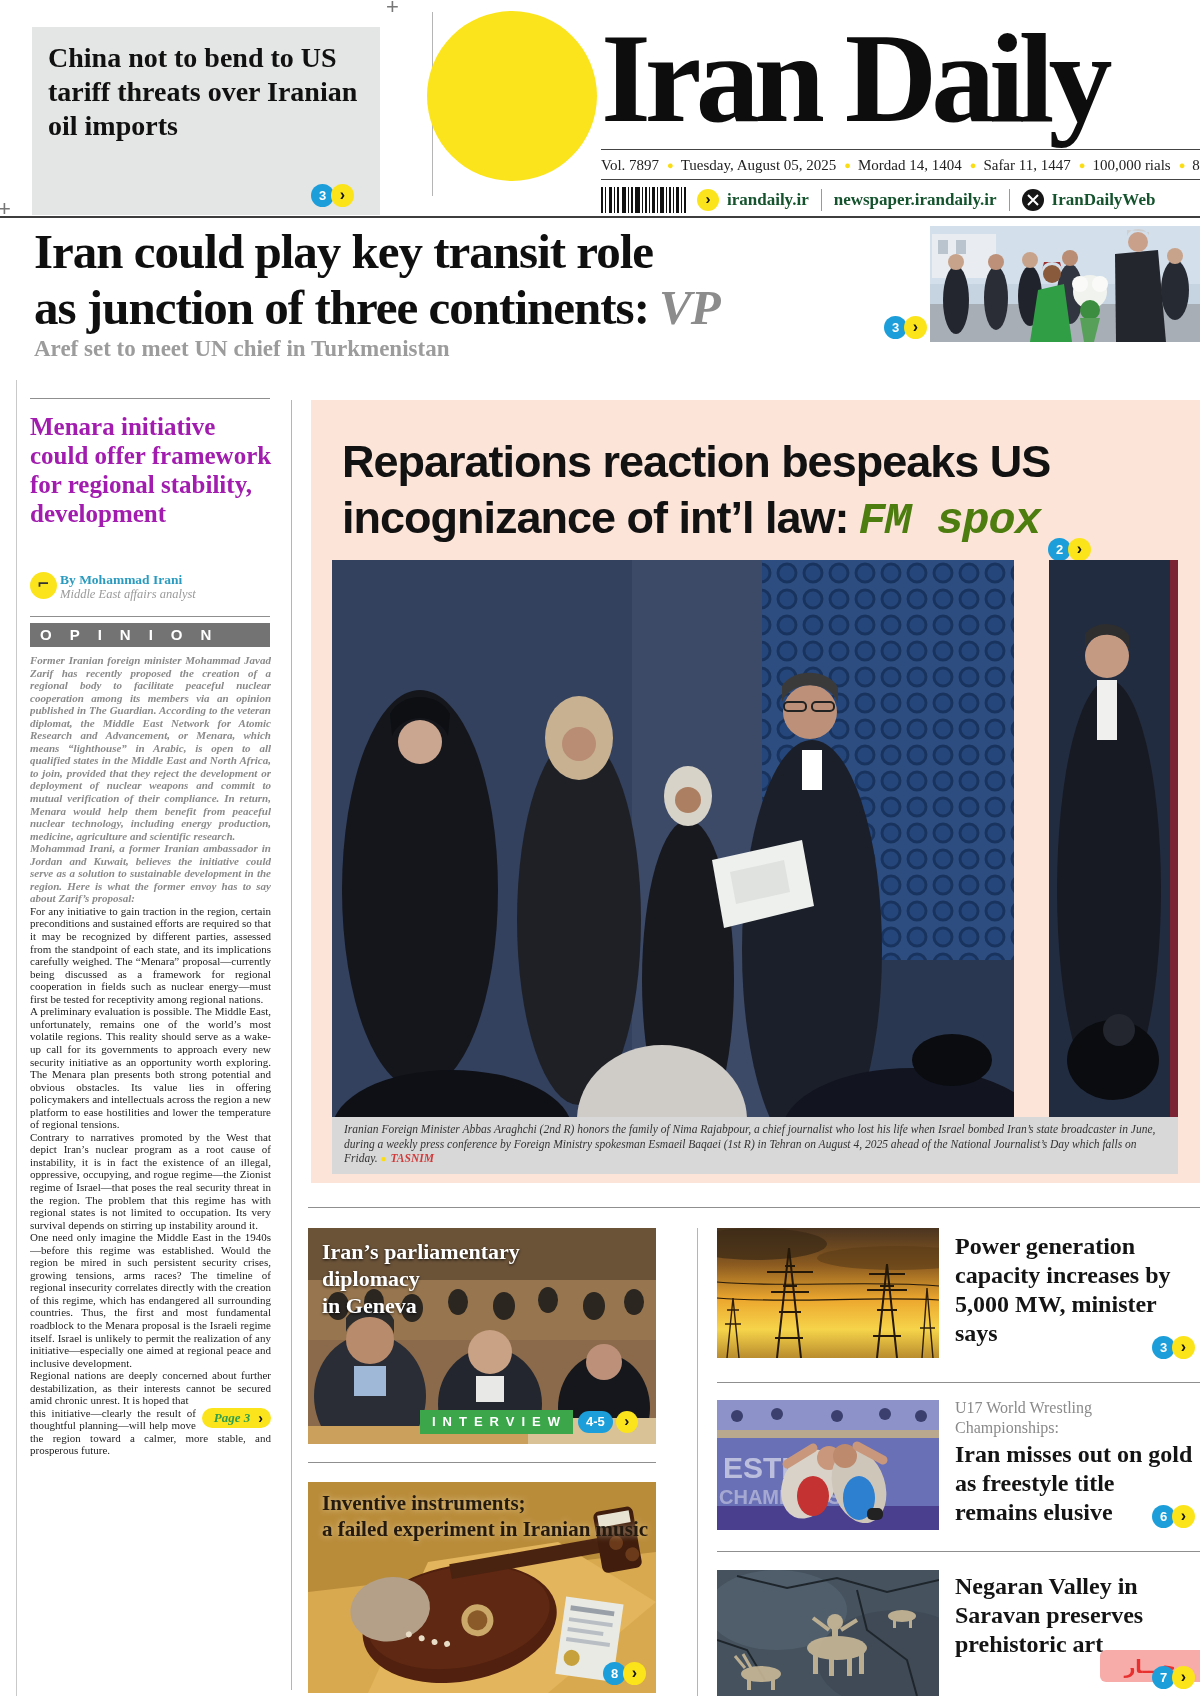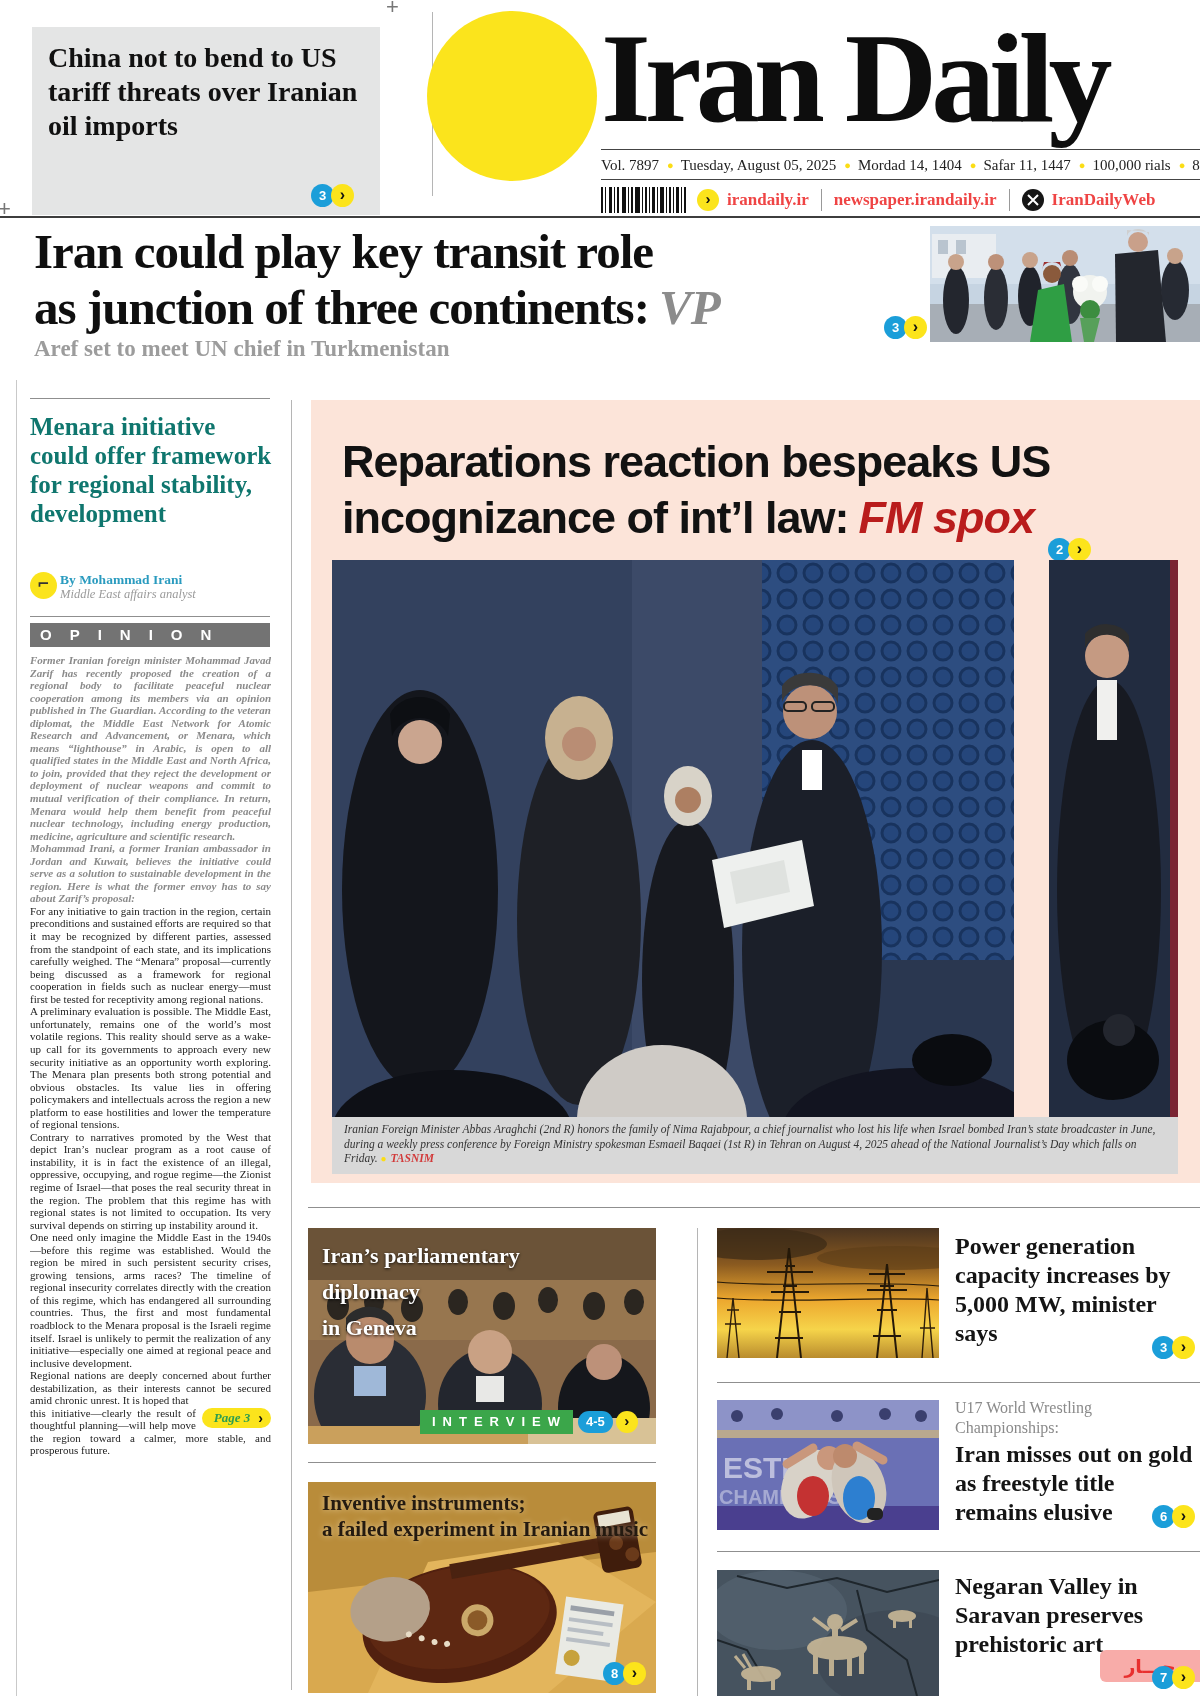--- a/index.html
+++ b/index.html
@@ -30,35 +30,35 @@
     font-weight:900;font-size:128px;line-height:148px;letter-spacing:-6px;color:#0d0d0d;white-space:nowrap;}
   #mast-rule1{left:601px;top:149px;width:599px;background:#444;}
   #mast-info{left:601px;top:154px;width:599px;font-size:15px;line-height:22px;color:#222;white-space:nowrap;}
   .info-item{display:inline-block;}
   .info-item + .info-item::before{content:"\25CF";color:#fbdd15;font-size:11px;margin:0 7px 0 8px;vertical-align:1px;}
   #mast-rule2{left:601px;top:179px;width:599px;background:#444;}
   #mast-links{left:601px;top:186px;width:599px;height:28px;display:flex;align-items:center;}
   #barcode{width:86px;height:26px;}
   .ycirc{width:22px;height:22px;border-radius:50%;background:#fbe41c;text-align:center;flex:0 0 auto;}
   .ycirc::before{content:"\203A";font:700 15px/20px "Liberation Sans",sans-serif;color:#111;}
-  .mlink{color:#ef4444;font-weight:700;font-size:17px;white-space:nowrap;}
+  .mlink{color:#14532d;font-weight:700;font-size:17px;white-space:nowrap;}
   .mast-sep{width:1px;height:22px;background:#999;margin:0 12px;}
   #xcirc{width:22px;height:22px;border-radius:50%;background:#161616;display:flex;align-items:center;justify-content:center;flex:0 0 auto;}
 
   
   #toprule{left:0;top:216px;width:1200px;height:2px;background:#3d3d3d;position:absolute;}
   #lead-hl{left:34px;top:224px;width:880px;font-weight:700;font-size:49px;line-height:56px;color:#0f0f0f;letter-spacing:-1px;}
   #lead-hl .vp{color:#8c8c8c;font-style:italic;margin-left:10px;}
   #lead-sub{left:34px;top:336px;width:700px;font-weight:700;font-size:23px;color:#9c9c9c;}
   #lead-badge{left:884px;top:316px;}
   #lead-photo{left:930px;top:226px;width:270px;height:116px;overflow:hidden;}
 
   
   #op-rule-top{left:30px;top:398px;width:240px;}
-  #op-hl{left:30px;top:412px;width:242px;font-weight:700;font-size:25px;line-height:29px;color:#0f766e;}
+  #op-hl{left:30px;top:412px;width:242px;font-weight:700;font-size:25px;line-height:29px;color:#a21caf;}
   #op-by{left:30px;top:572px;width:240px;display:flex;}
   #op-avatar{width:27px;height:27px;border-radius:50%;background:#fbe41c;flex:0 0 auto;text-align:center;}
   #op-avatar::before{content:"\2310";font:700 15px/24px "DejaVu Sans",sans-serif;color:#333;}
   #op-byline{margin-left:3px;}
   #op-byline .by{color:#2a9bbf;font-weight:700;font-size:13.5px;line-height:15px;}
   #op-byline .role{color:#9a9a9a;font-style:italic;font-size:12.5px;line-height:15px;}
   #op-rule-mid{left:30px;top:616px;width:240px;}
   #op-banner{left:30px;top:623px;width:240px;height:24px;background:#737373;color:#fff;
     font:700 15px/24px "Liberation Sans",sans-serif;letter-spacing:18px;padding-left:10px;box-sizing:border-box;overflow:hidden;}
   #op-text{left:30px;top:654px;width:241px;height:1036px;overflow:hidden;
@@ -69,33 +69,33 @@
   #page3{float:right;margin:1px 0 2px 6px;background:#fbe41c;border-radius:11px;height:20px;
     padding:0 8px 0 12px;display:inline-flex;align-items:center;}
   #page3 .t{color:#2e9e4f;font-weight:700;font-style:italic;font-size:13px;}
   #page3::after{content:"\203A";font:700 14px/18px "Liberation Sans",sans-serif;color:#111;margin-left:8px;}
 
   
   #colrule-left{left:291px;top:400px;height:1290px;}
   #feature{left:311px;top:400px;width:889px;height:783px;background:#fce4d9;}
   #feat-hl{position:absolute;left:31px;top:34px;width:750px;
     font-family:"Liberation Sans","DejaVu Sans",sans-serif;font-weight:700;font-size:45px;line-height:56px;letter-spacing:-1px;color:#121212;}
-  #feat-hl .accent{color:#b91c1c;font-style:italic;margin-left:10px;}
+  #feat-hl .accent{color:#4d7c0f;font-style:italic;margin-left:10px;font-family:Liberation Mono, monospace;}
   #feat-badge{position:absolute;left:737px;top:138px;}
   #feat-photo{position:absolute;left:21px;top:160px;width:682px;height:557px;overflow:hidden;}
   #feat-photo2{position:absolute;left:738px;top:160px;width:129px;height:557px;overflow:hidden;}
   #feat-cap{position:absolute;left:21px;top:717px;width:846px;height:57px;background:#d8d8d8;box-sizing:border-box;
     padding:5px 10px 0 12px;font-style:italic;font-size:11.5px;line-height:14.5px;color:#333;}
   #feat-credit{font-style:italic;font-weight:700;color:#d23a3a;font-size:11.5px;text-align:center;}
   #feat-credit::before{content:"\25CF";color:#fbdd15;font-style:normal;font-size:10px;margin-right:4px;}
 
   
   #midrule1{left:308px;top:1207px;width:892px;}
   #geneva{left:308px;top:1228px;width:348px;height:216px;overflow:hidden;}
-  #geneva .hl{position:absolute;left:14px;top:10px;width:300px;color:#fff;font-weight:700;font-size:22px;line-height:36px;
+  #geneva .hl{position:absolute;left:14px;top:10px;width:300px;color:#fff;font-weight:700;font-size:22px;line-height:27px;
     text-shadow:0 1px 3px rgba(0,0,0,.85);}
   #geneva-band{position:absolute;left:112px;bottom:10px;display:flex;align-items:center;}
   .band{background:#3ba64a;color:#fff;font:700 13px/24px "Liberation Sans",sans-serif;
     letter-spacing:7px;padding:0 6px 0 12px;height:24px;}
   #geneva-pages{background:#1b9ed9;color:#fff;font:700 13px/22px "Liberation Sans",sans-serif;
     border-radius:12px;padding:0 8px;margin-left:5px;}
   #geneva-band .ycirc{margin-left:3px;}
   #midrule2{left:308px;top:1462px;width:348px;}
   #music{left:308px;top:1482px;width:348px;height:211px;overflow:hidden;}
   #music .hl{position:absolute;left:14px;top:8px;width:330px;color:#241a10;font-weight:700;font-size:21px;line-height:26px;

